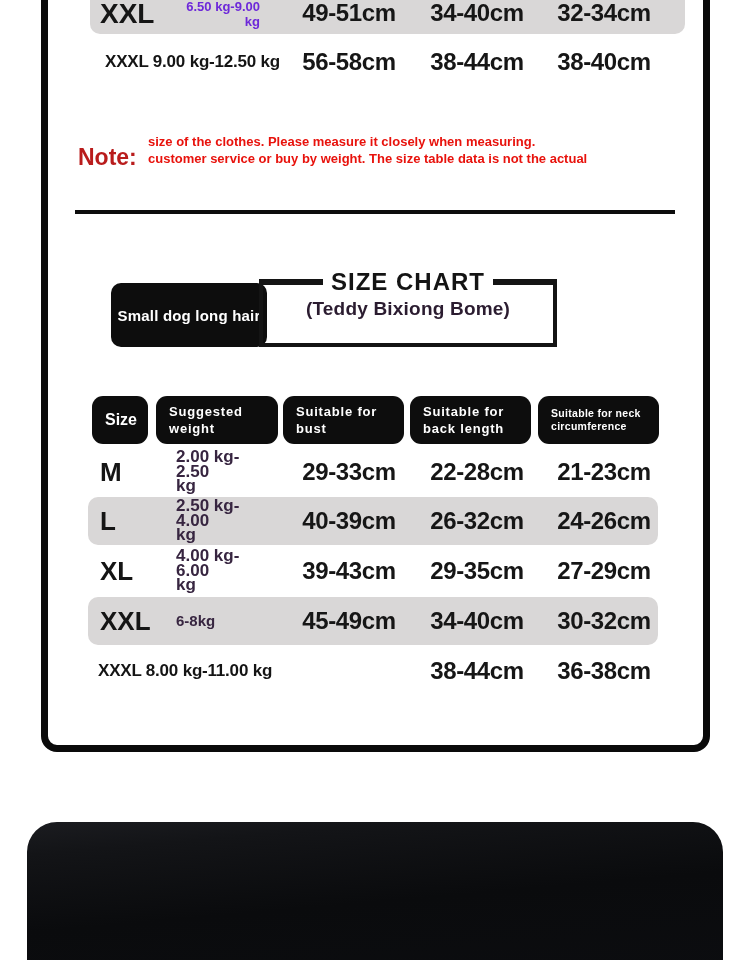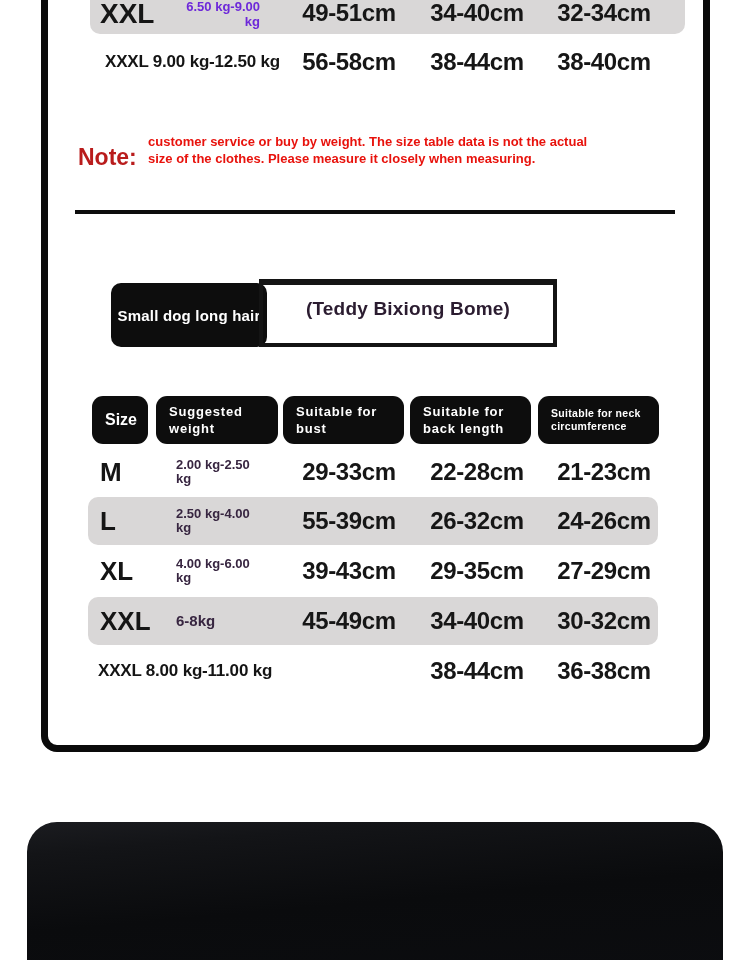--- a/index.html
+++ b/index.html
@@ -57,21 +57,21 @@
   .hb5 { left:538px; width:121px; font-size:10.5px; line-height:13.5px; font-weight:700; letter-spacing:0.3px; }
 
   .trow { left:0; width:750px; height:48px; }
   .r0 { top:448px; } .r1 { top:497px; } .r2 { top:547px; } .r3 { top:597px; } .r4 { top:647px; }
   .stripe { position:absolute; left:88px; top:0; width:570px; height:48px;
             background:#d9d7d7; border-radius:10px; }
   .c-size { position:absolute; left:100px; top:0; font-size:26px; font-weight:700;
             line-height:48px; color:#151515; }
   .c-weight { position:absolute; left:176px; top:0; width:88px; height:48px;
               display:flex; flex-direction:column; justify-content:center;
-              font-size:13px; line-height:14.5px; font-weight:700; color:#372540; }
+              font-size:17px; line-height:14.5px; font-weight:700; color:#372540; }
   .c-weight span { display:block; }
   .r3 .c-weight { font-size:15px; }
   .trow .c-val { position:absolute; top:0; line-height:48px; }
   .c-label { position:absolute; left:98px; top:0; font-size:17px; font-weight:700;
              line-height:48px; color:#141414; letter-spacing:-0.2px; }
 
   
   .bottom-panel { left:27px; top:822px; width:696px; height:160px;
                   border-radius:30px 30px 0 0;
                   background:linear-gradient(175deg,#1b1c20 0%,#131417 15%,#0a0b0d 50%,#0c0d10 100%); }
@@ -96,30 +96,31 @@
   <div class="t1r2">
     <div class="abs t1-label">XXXL 9.00 kg-12.50 kg</div>
     <div class="abs c-val v-bust">56-58cm</div>
     <div class="abs c-val v-back">38-44cm</div>
     <div class="abs c-val v-neck">38-40cm</div>
   </div>
 </div>
 
 <div class="abs note-label">Note:</div>
 <div class="abs note-text">
+  <span>size of the clothes. Please measure it closely when measuring.</span>
   <span>customer service or buy by weight. The size table data is not the actual</span>
-  <span>size of the clothes. Please measure it closely when measuring.</span>
 </div>
 
 <div class="abs divider"></div>
 
 <div class="abs tag">Small dog long hair</div>
 <div class="abs chartbox">
   <div class="chart-title">
     <div class="dash"></div>
+    <div class="chart-title-text">SIZE CHART</div>
     <div class="dash"></div>
   </div>
   <div class="chart-sub">(Teddy Bixiong Bome)</div>
 </div>
 
 <div class="abs hb hb1">
   <span>Size</span>
 </div>
 <div class="abs hb hb2">
   <span>Suggested</span>
@@ -149,21 +150,21 @@
   <div class="c-val v-neck">21-23cm</div>
 </div>
 
 <div class="abs trow r1">
   <div class="stripe"></div>
   <div class="c-size">L</div>
   <div class="c-weight">
     <span>2.50 kg-4.00</span>
     <span>kg</span>
   </div>
-  <div class="c-val v-bust">55-39cm</div>
+  <div class="c-val v-bust">40-39cm</div>
   <div class="c-val v-back">26-32cm</div>
   <div class="c-val v-neck">24-26cm</div>
 </div>
 
 <div class="abs trow r2">
   <div class="c-size">XL</div>
   <div class="c-weight">
     <span>4.00 kg-6.00</span>
     <span>kg</span>
   </div>

